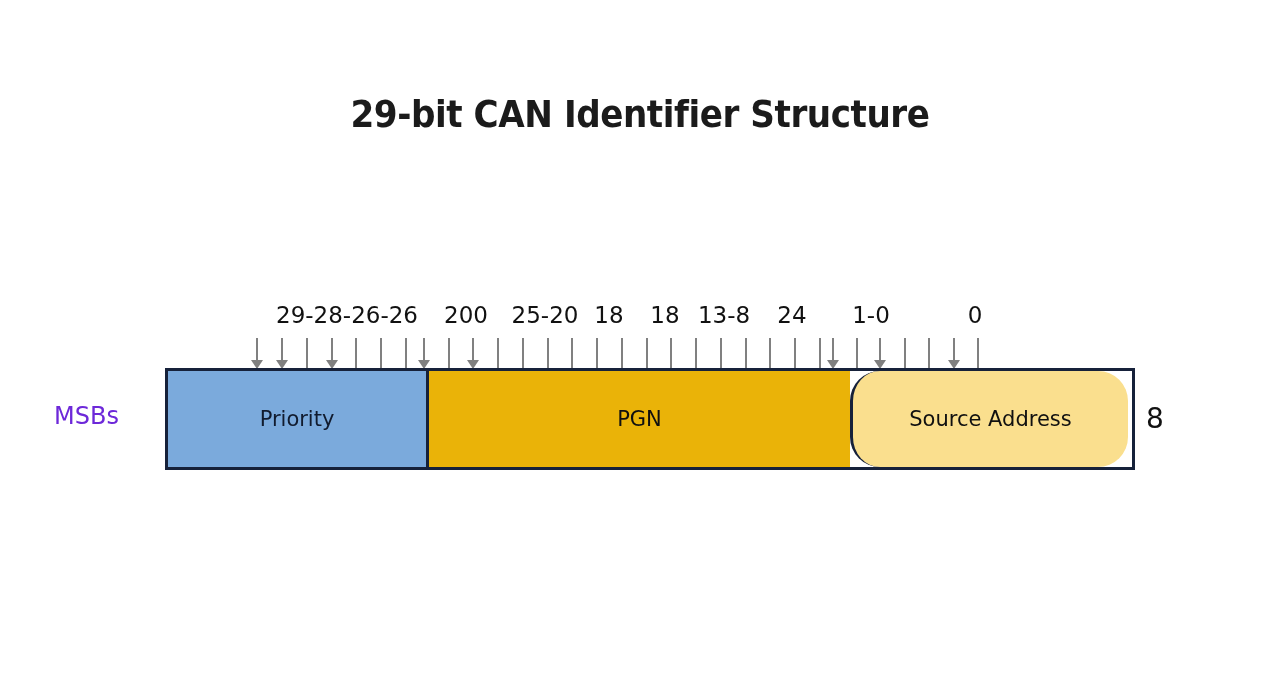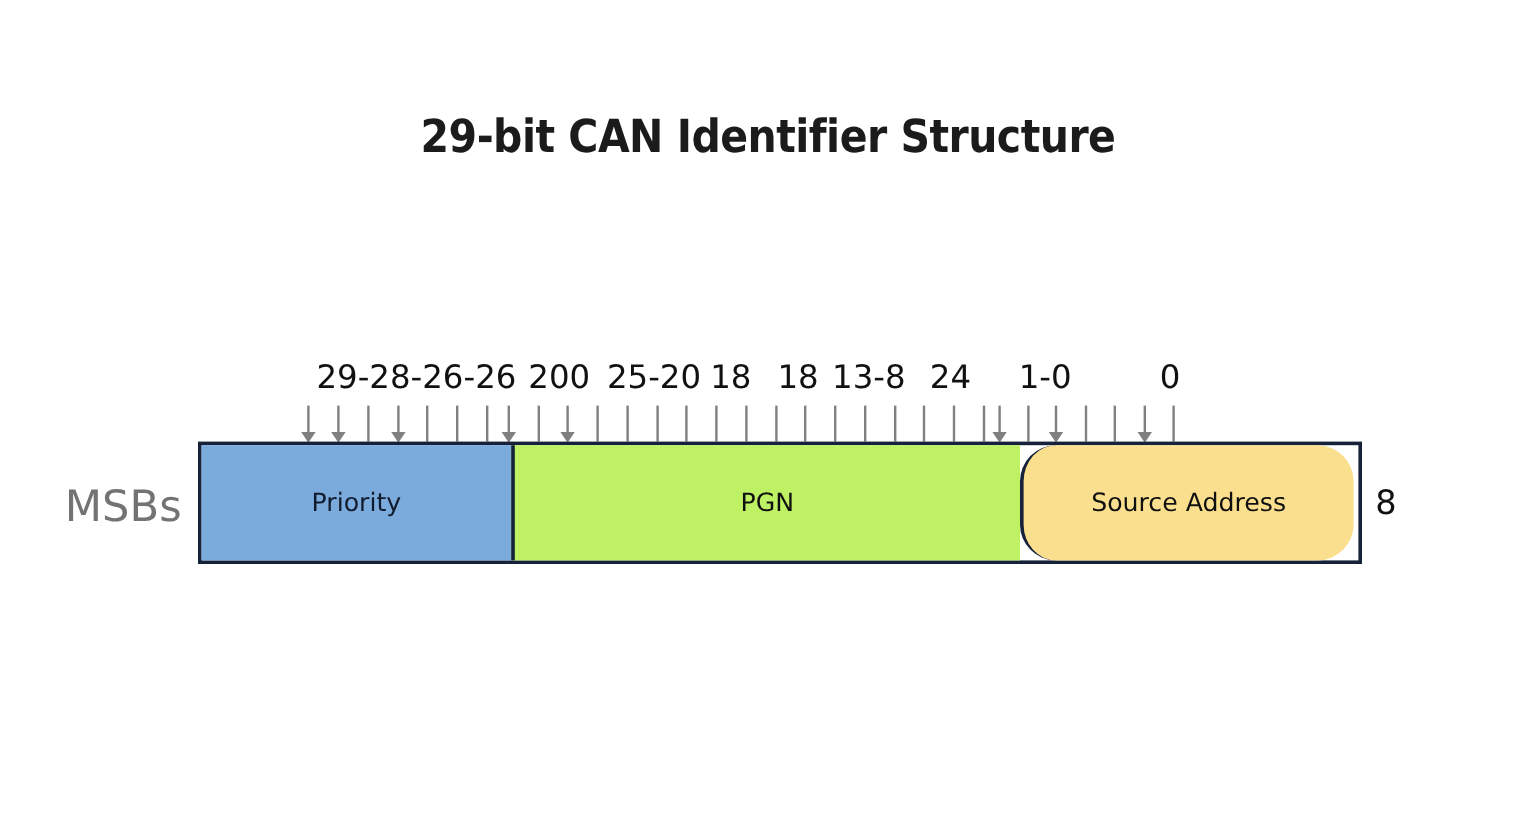--- a/index.html
+++ b/index.html
@@ -45,21 +45,21 @@
     left: 0;
     top: 298px;
     width: 1280px;
     height: 40px;
   }
   .bit-label {
     position: absolute;
     top: 0;
     transform: translateX(-50%);
     font-family: "DejaVu Sans", sans-serif;
-    font-size: 27px;
+    font-size: 23px;
     color: #111111;
     white-space: nowrap;
     line-height: 34px;
   }
 
   
   #tick-row {
     position: absolute;
     left: 0;
     top: 338px;
@@ -125,22 +125,22 @@
     background: #FADF8E;
     border-radius: 30px;
   }
 
   
   #msb-label {
     position: absolute;
     left: 54px;
     top: 402px;
     font-family: "DejaVu Sans", sans-serif;
-    font-size: 36px;
-    color: #737373;
+    font-size: 24px;
+    color: #6d28d9;
     white-space: nowrap;
   }
   #lsb-label {
     position: absolute;
     left: 1146px;
     top: 402px;
     font-family: "DejaVu Sans", sans-serif;
     font-size: 28px;
     color: #111111;
     white-space: nowrap;
@@ -196,19 +196,19 @@
       <div class="tick" style="left: 905px;"></div>
       <div class="tick" style="left: 929px;"></div>
       <div class="tick arrow" style="left: 954px;"></div>
       <div class="tick" style="left: 978px;"></div>
     </div>
 
   <div id="msb-label">MSBs</div>
 
   <div id="id-bar">
     <div class="field" id="field-priority" style="width: 258px; background: rgb(123, 170, 220);">Priority</div>
-    <div class="field" id="field-pgn" style="width: 424px; background: #bef264;">PGN</div>
+    <div class="field" id="field-pgn" style="width: 424px; background: #eab308;">PGN</div>
     <div class="field" id="field-source" style="width: 278px; background: rgb(250, 223, 142);">Source Address</div>
   </div>
 
   <div id="lsb-label">8</div>
 
 </div>
 
 </body></html>

